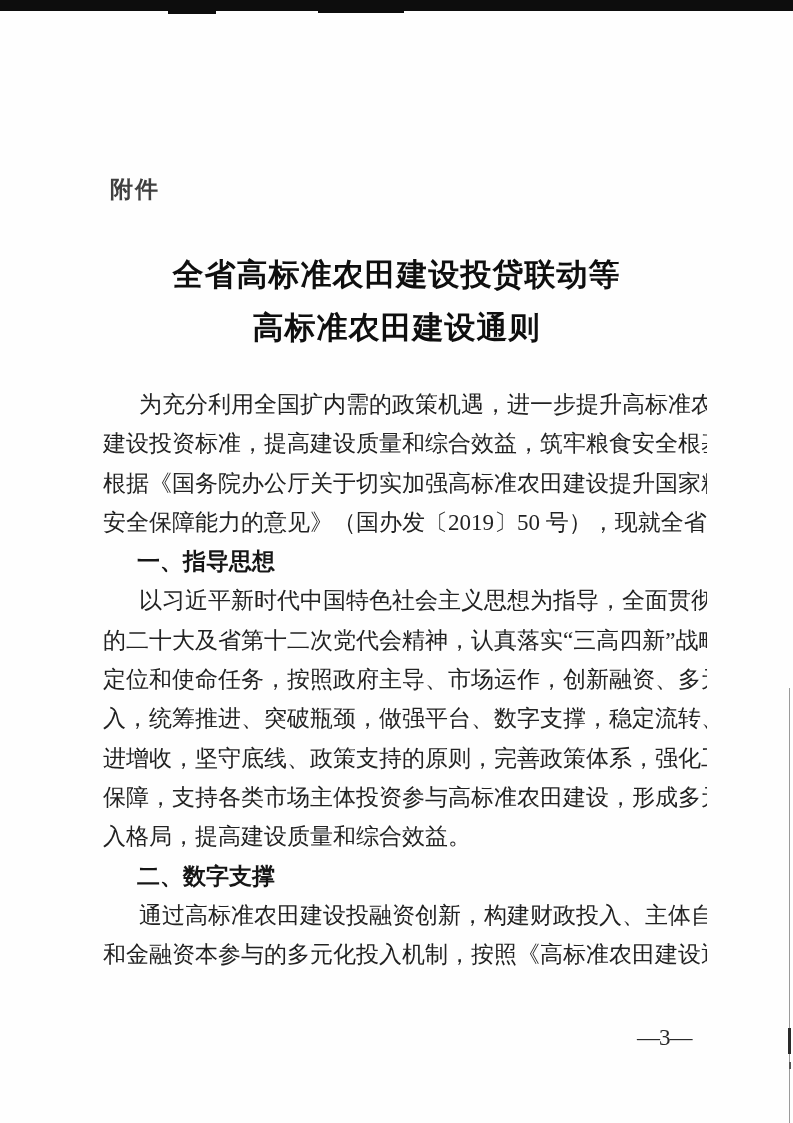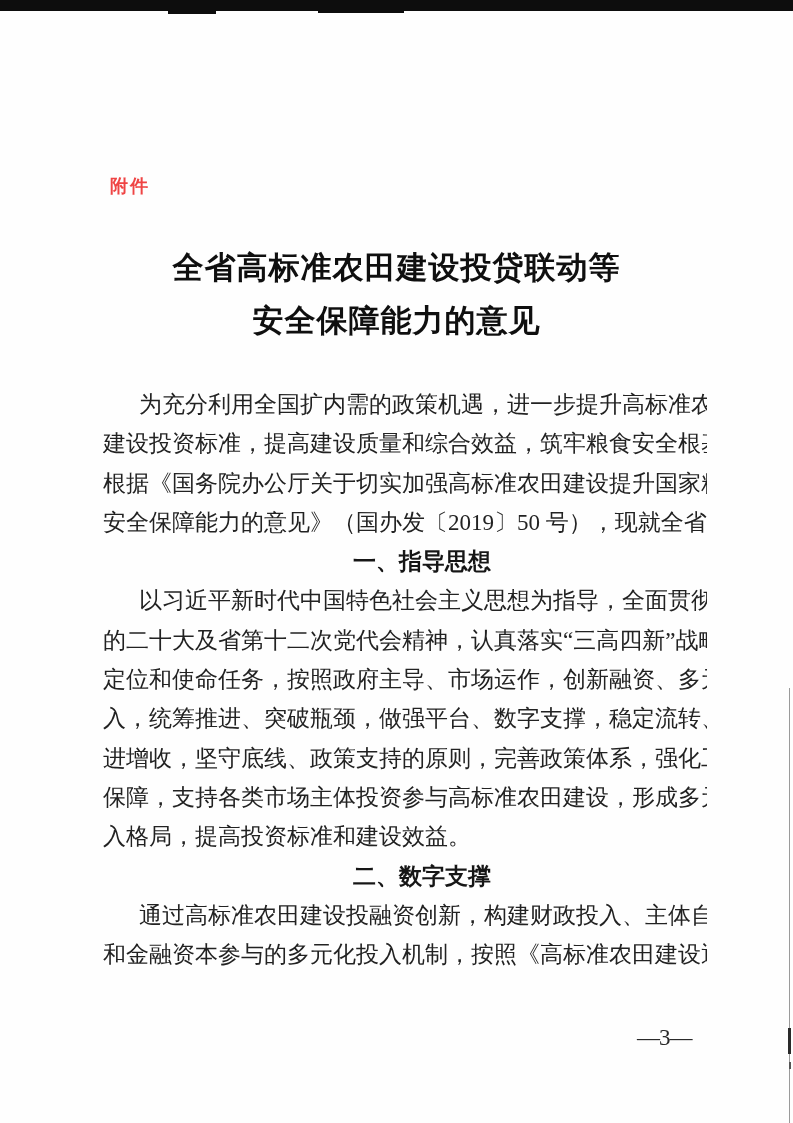--- a/index.html
+++ b/index.html
@@ -57,27 +57,27 @@
     width: 2px;
     height: 7px;
     background: #555;
   }
   .attachment-label {
     position: absolute;
     top: 174px;
     left: 110px;
     font-family: "Liberation Sans", sans-serif;
     font-weight: bold;
-    font-size: 18px;
-    color: #ef4444;
+    font-size: 23px;
+    color: #404040;
     letter-spacing: 2px;
   }
   .doc-title {
     position: absolute;
-    top: 241px;
+    top: 248px;
     left: 0;
     width: 793px;
     text-align: center;
     font-weight: bold;
     font-size: 31px;
     line-height: 53px;
     color: #0f0f0f;
     letter-spacing: 1px;
   }
   .doc-body {
@@ -94,21 +94,20 @@
     line-height: 39.3px;
     font-size: 23px;
     color: #222;
   }
   .line.indent { padding-left: 36px; }
   .line.heading {
     font-family: "Liberation Sans", sans-serif;
     font-weight: bold;
     padding-left: 34px;
     color: #161616;
-    text-align: center;
   }
   .page-number {
     position: absolute;
     top: 1025px;
     left: 637px;
     font-size: 23px;
     color: #2a2a2a;
     letter-spacing: -1px;
   }
 </style>
@@ -119,36 +118,36 @@
 
   <div class="top-strip">
     <span class="notch n1"></span>
     <span class="notch n2"></span>
   </div>
 
   <div class="attachment-label">附件</div>
 
   <div class="doc-title">
     <div>全省高标准农田建设投贷联动等</div>
-    <div>安全保障能力的意见</div>
+    <div>高标准农田建设通则</div>
   </div>
 
   <div class="doc-body">
       <div class="line indent">为充分利用全国扩内需的政策机遇，进一步提升高标准农田</div>
       <div class="line flush">建设投资标准，提高建设质量和综合效益，筑牢粮食安全根基，</div>
       <div class="line flush">根据《国务院办公厅关于切实加强高标准农田建设提升国家粮食</div>
       <div class="line flush">安全保障能力的意见》（国办发〔2019〕50 号），现就全省高</div>
       <div class="line heading">一、指导思想</div>
       <div class="line indent">以习近平新时代中国特色社会主义思想为指导，全面贯彻党</div>
       <div class="line flush">的二十大及省第十二次党代会精神，认真落实“三高四新”战略</div>
       <div class="line flush">定位和使命任务，按照政府主导、市场运作，创新融资、多元投</div>
       <div class="line flush">入，统筹推进、突破瓶颈，做强平台、数字支撑，稳定流转、促</div>
       <div class="line flush">进增收，坚守底线、政策支持的原则，完善政策体系，强化工作</div>
       <div class="line flush">保障，支持各类市场主体投资参与高标准农田建设，形成多元投</div>
-      <div class="line flush">入格局，提高投资标准和建设效益。</div>
+      <div class="line flush">入格局，提高建设质量和综合效益。</div>
       <div class="line heading">二、数字支撑</div>
       <div class="line indent">通过高标准农田建设投融资创新，构建财政投入、主体自筹</div>
       <div class="line flush">和金融资本参与的多元化投入机制，按照《高标准农田建设通则》</div>
     </div>
 
   <div class="page-number">—3—</div>
 
   <div class="edge-line"></div>
   <div class="edge-line-dark"></div>
   <div class="edge-tick"></div>

